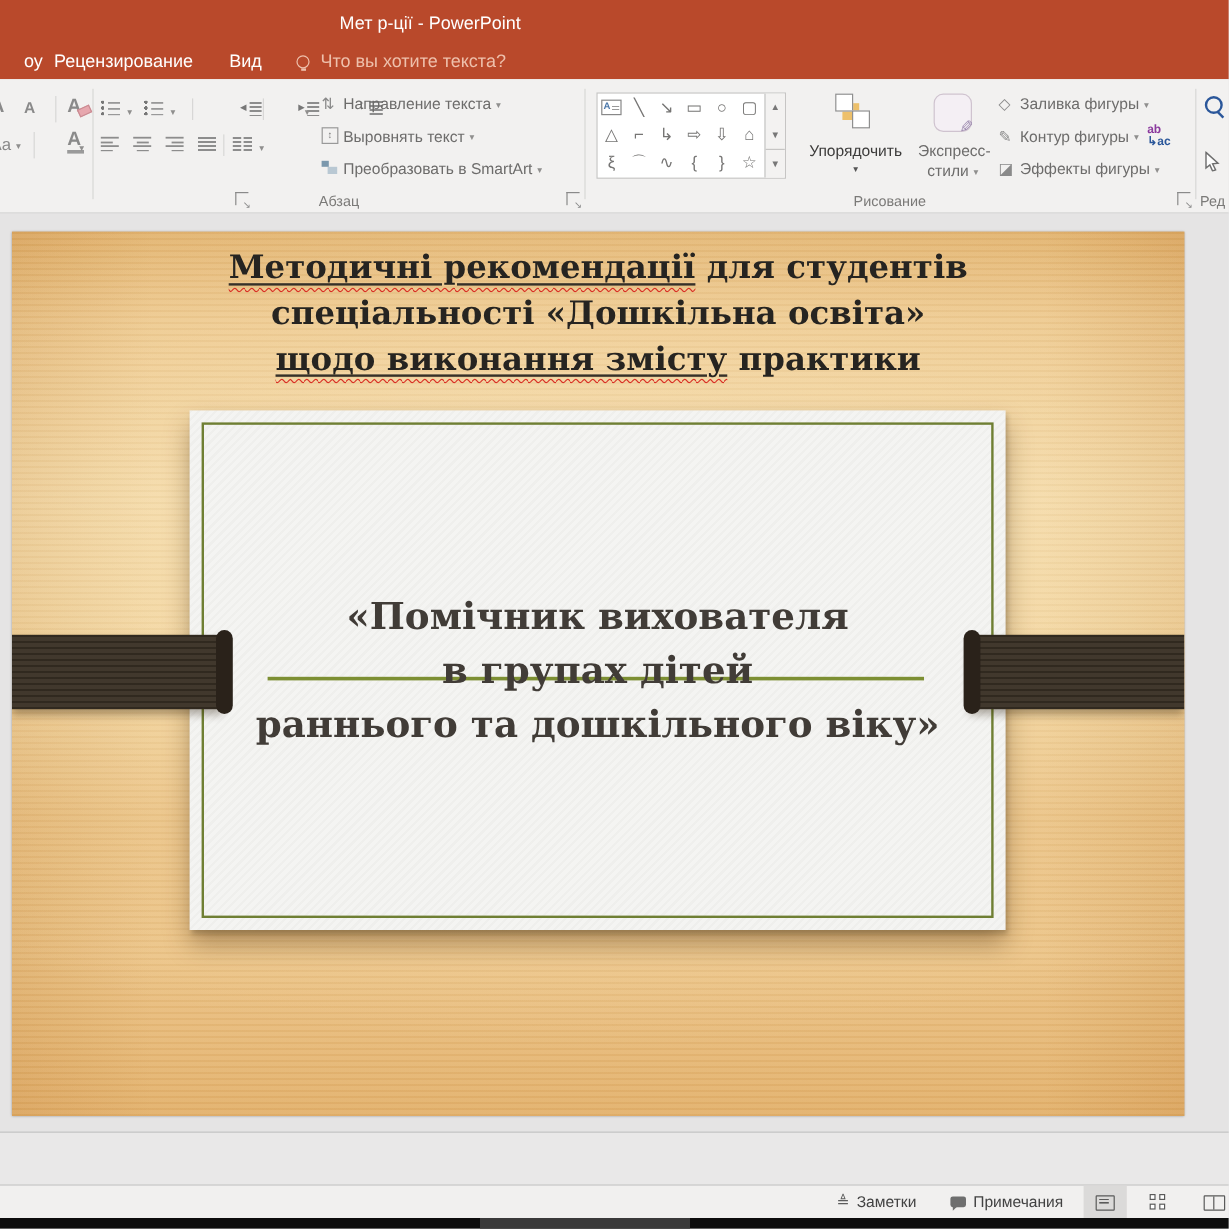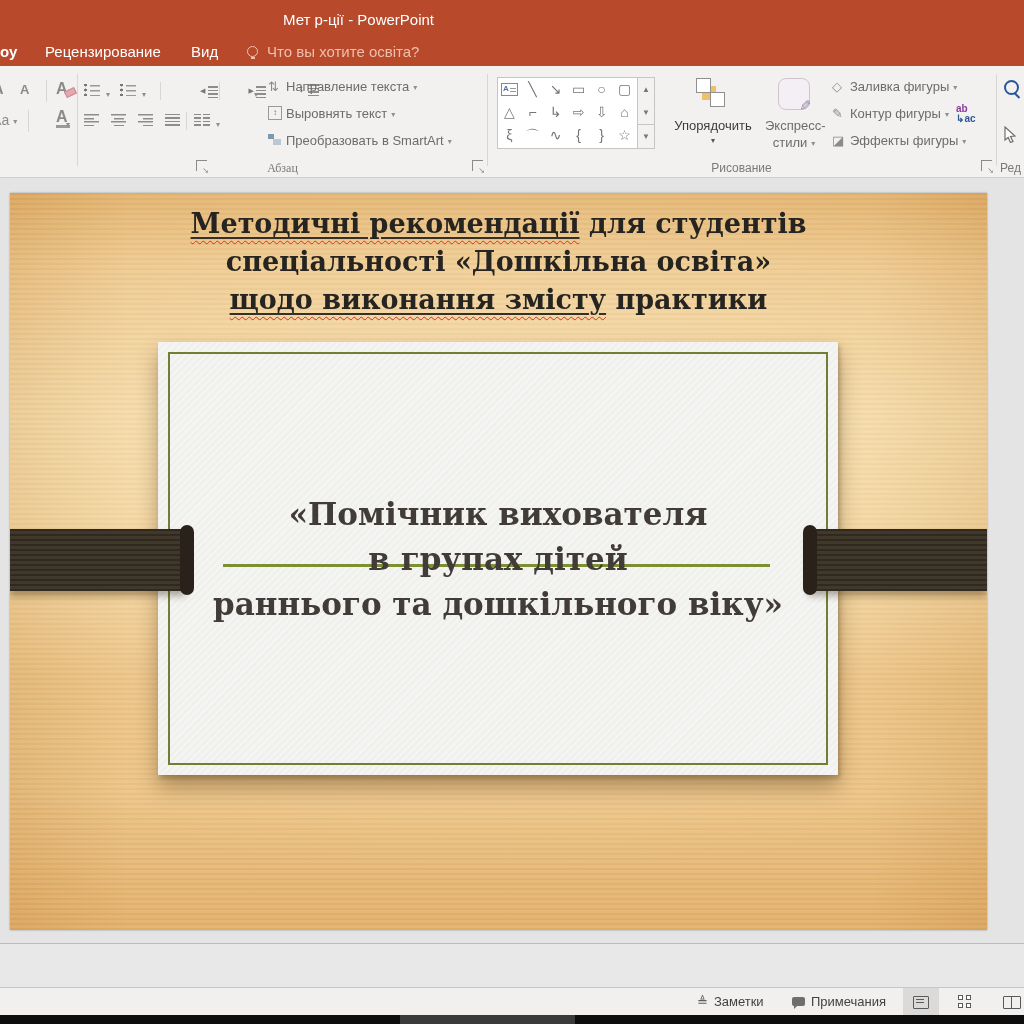--- a/index.html
+++ b/index.html
@@ -126,25 +126,25 @@
 </head>
 <body>
 
 <div id="app">
 
   <div class="abs titlebar">
     <span class="abs titletext">Мет р-ції - PowerPoint</span>
   </div>
 
   <div class="abs tabrow">
-    <span class="abs tab" style="left:0;font-weight:bold;">оу</span>
+    <span class="abs tab" style="left:20px;">оу</span>
     <span class="abs tab" style="left:45px;">Рецензирование</span>
     <span class="abs tab" style="left:191px;">Вид</span>
     <span class="abs bulb"></span>
-    <span class="abs tab tellme" style="left:267px;">Что вы хотите освіта?</span>
+    <span class="abs tab tellme" style="left:267px;">Что вы хотите текста?</span>
   </div>
 
   <div class="abs ribbon">
 
     
     <span class="abs bigA" style="left:-8px;top:14px;">А</span>
     <span class="abs bigA" style="left:20px;top:16px;font-size:13px;">А</span>
     <div class="abs vdiv-s" style="left:46px;top:14px;height:22px;"></div>
     <span class="abs bigA eraser" style="left:56px;top:14px;">А</span>
     <span class="abs ribbtn dd" style="left:-8px;top:46px;font-size:14px;color:#8a8a8a;">Аа</span>
@@ -175,21 +175,21 @@
     <span class="abs ic ic-cols" style="left:194px;top:48px;"></span>
     <span class="abs dd" style="left:212px;top:48px;"></span>
 
     <span class="abs gicon" style="left:268px;top:13px;">⇅</span>
     <span class="abs ribbtn dd" style="left:286px;top:13px;">Направление текста</span>
     <span class="abs ic-alignbox" style="left:268px;top:40px;">↕</span>
     <span class="abs ribbtn dd" style="left:286px;top:40px;">Выровнять текст</span>
     <span class="abs ic ic-smartart" style="left:268px;top:68px;"></span>
     <span class="abs ribbtn dd" style="left:286px;top:67px;">Преобразовать в SmartArt</span>
 
-    <div class="abs grplabel" style="left:78px;width:409px;font-family:Liberation Serif, serif;">Абзац</div>
+    <div class="abs grplabel" style="left:78px;width:409px;">Абзац</div>
     <div class="abs launcher" style="left:472px;top:94px;"></div>
 
     <div class="abs vdiv" style="left:487px;"></div>
 
     
     <div class="abs gallery">
       <div class="gcell">
           <div class="tb-icon"></div>
         </div>
       <div class="gcell">╲</div>

